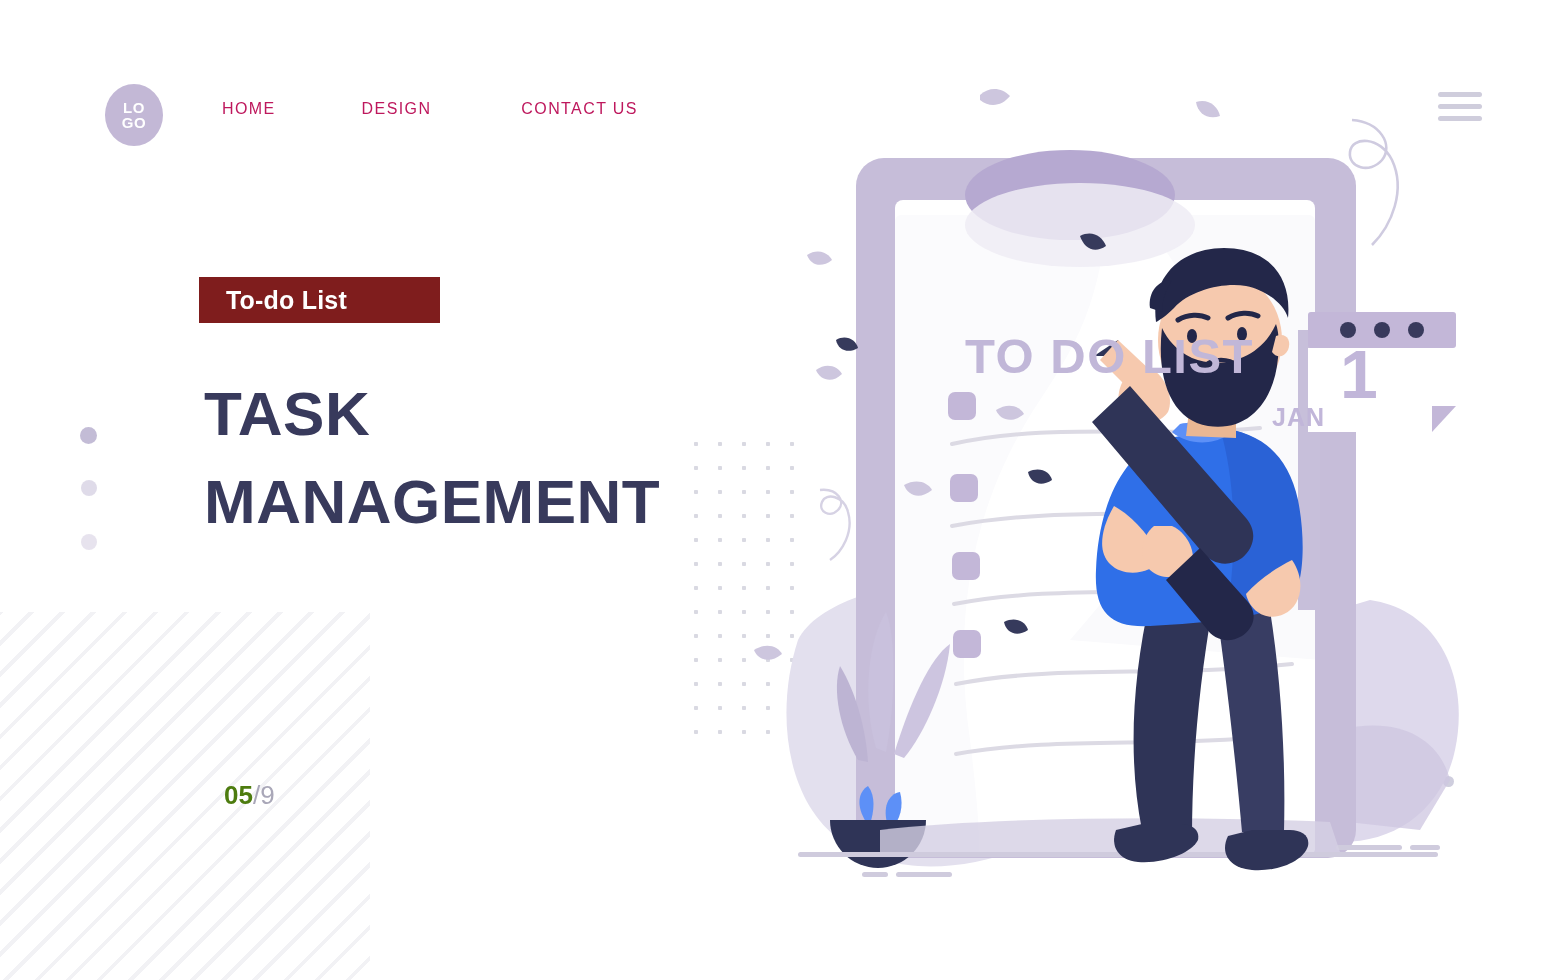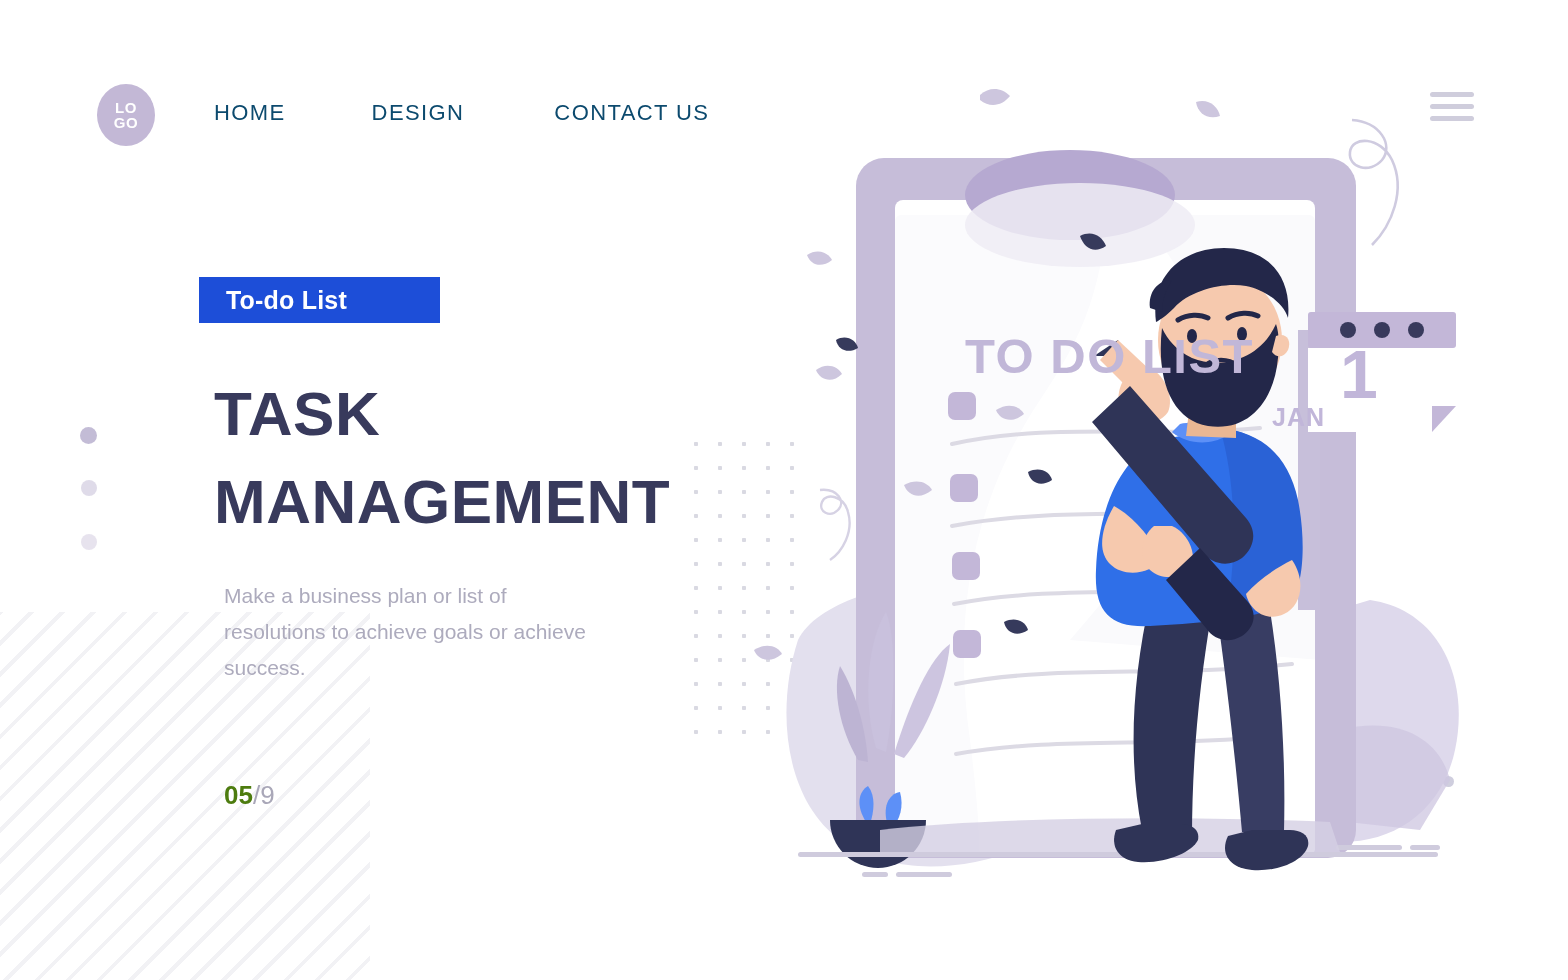--- a/index.html
+++ b/index.html
@@ -21,48 +21,48 @@
   }
   .dotgrid{
     position:absolute;left:684px;top:432px;width:110px;height:310px;
     background-image:radial-gradient(#d9d9e2 2.1px, transparent 2.2px);
     background-size:24px 24px;
   }
   .lcirc{position:absolute;border-radius:50%;background:#b9b0cf;}
   .rdot{position:absolute;border-radius:50%;background:#cfcede;}
 
   
-  .header{position:absolute;left:0;top:0;width:1524px;height:190px;}
+  .header{position:absolute;left:8px;top:0;width:1524px;height:190px;}
   .logo{
     position:absolute;left:97px;top:84px;width:58px;height:62px;border-radius:50%;
     background:#c3b8d6;color:#ffffff;font-weight:700;font-size:15px;
     line-height:1.0;display:flex;flex-direction:column;align-items:center;
     justify-content:center;letter-spacing:.5px;
   }
   .logo span{display:block;}
   .nav{position:absolute;left:214px;top:100px;display:flex;align-items:center;}
   .nav a{
-    color:#0c4a6e;font-size:22px;letter-spacing:1.4px;text-decoration:none;
+    color:#be185d;font-size:16px;letter-spacing:1.4px;text-decoration:none;
     font-weight:400;white-space:nowrap;text-align:right;
   }
   .nav .gap1{width:86px;}
   .nav .gap2{width:90px;}
   .burger{position:absolute;left:1430px;top:92px;width:44px;height:30px;cursor:pointer;}
   .burger i{display:block;height:5px;border-radius:3px;background:#cfcddc;margin-bottom:7px;}
 
   
   .badge{
     position:absolute;left:199px;top:277px;width:241px;height:46px;
-    background:#1d4ed8;display:flex;align-items:center;
+    background:#7f1d1d;display:flex;align-items:center;
   }
   .badge span{
     color:#ffffff;font-size:25px;font-weight:700;padding-left:27px;letter-spacing:.2px;
   }
   .h1{
-    position:absolute;left:214px;top:370px;width:620px;
+    position:absolute;left:204px;top:370px;width:620px;
     color:#383a5c;font-size:62px;font-weight:700;line-height:1.42;
     letter-spacing:.5px;
   }
   .h1 .l2{display:block;}
   .para{
     position:absolute;left:224px;top:578px;width:380px;
     color:#adabbd;font-size:21px;line-height:1.72;font-weight:400;
   }
   .pager{
     position:absolute;left:224px;top:780px;font-size:26px;color:#a9a7b8;
@@ -124,21 +124,20 @@
 
   <div class="badge">
     <span>To-do List</span>
   </div>
 
   <div class="h1">
     <span>TASK</span>
     <span class="l2">MANAGEMENT</span>
   </div>
 
-  <div class="para">Make a business plan or list of resolutions to achieve goals or achieve success.</div>
 
   <div class="pager">
     <b>05</b><span>/9</span>
   </div>
 
   <div class="illus">
     <svg class="art" viewBox="0 0 888 900">
       <defs>
         <clipPath id="clipPaper">
           <rect x="215" y="175" width="420" height="640" rx="6"></rect>

